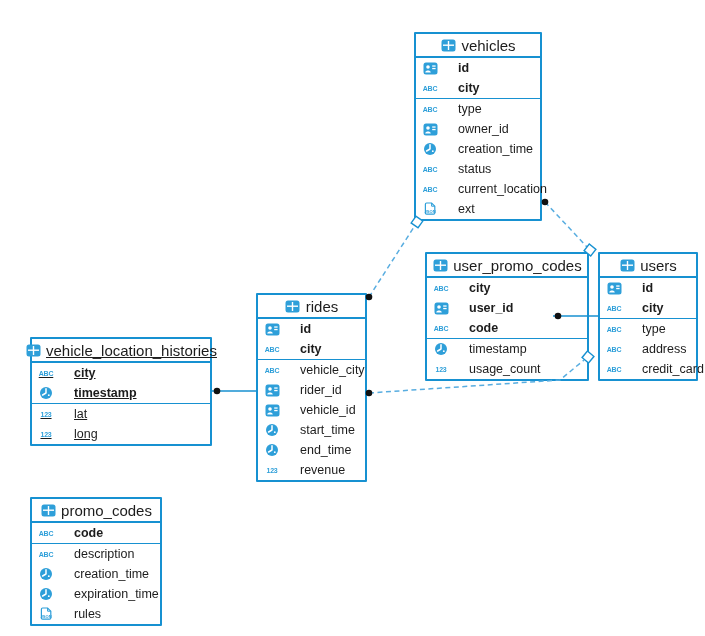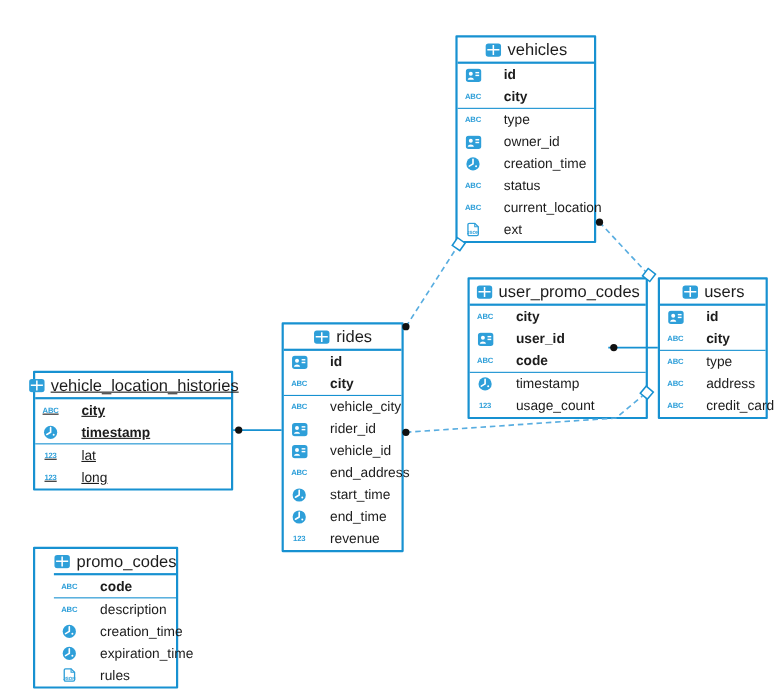--- a/index.html
+++ b/index.html
@@ -314,26 +314,20 @@
                 <circle cx="5" cy="5" r="1.8" fill="#fff"></circle>
                 <path d="M2.2 10.4 C2.6 7.8 7.4 7.8 7.8 10.4 Z" fill="#fff"></path>
                 <rect x="9.2" y="3.4" width="3.4" height="1.3" fill="#fff"></rect>
                 <rect x="9.2" y="5.9" width="3.4" height="1.3" fill="#fff"></rect>
               </svg>
             </span>
             <span class="lbl">vehicle_id</span>
           </div>
           <div class="field-row">
             <span class="icon-slot">
-              <span class="txt-icon">ABC</span>
-            </span>
-            <span class="lbl">end_address</span>
-          </div>
-          <div class="field-row">
-            <span class="icon-slot">
               <svg width="14" height="14" viewBox="0 0 14 14">
                 <circle cx="7" cy="7" r="6" fill="var(--icon)"></circle>
                 <path d="M7 7 L7 2.8 M7 7 L3.6 9" stroke="#fff" stroke-width="1.5" stroke-linecap="round" fill="none"></path>
                 <circle cx="9.8" cy="9.2" r="0.9" fill="#fff"></circle>
               </svg>
             </span>
             <span class="lbl">start_time</span>
           </div>
           <div class="field-row">
             <span class="icon-slot">
@@ -390,21 +384,21 @@
             <span class="lbl">lat</span>
           </div>
           <div class="field-row">
             <span class="icon-slot">
               <span class="txt-icon">123</span>
             </span>
             <span class="lbl">long</span>
           </div>
         </div>
       </div>
-      <div class="table-box" style="left: 30px; top: 497px; width: 132px; padding-left: 17px;">
+      <div class="table-box" style="left: 30px; top: 497px; width: 132px;">
         <div class="table-header">
           <span class="icon-slot">
             <svg width="15" height="13" viewBox="0 0 15 13">
               <rect x="0.5" y="0.5" width="14" height="12" rx="2.5" fill="var(--icon)"></rect>
               <line x1="2" y1="6.2" x2="13" y2="6.2" stroke="#fff" stroke-width="1.4"></line>
               <line x1="7.5" y1="2" x2="7.5" y2="11" stroke="#fff" stroke-width="1.4"></line>
             </svg>
           </span>
           <span class="tname">promo_codes</span>
         </div>

